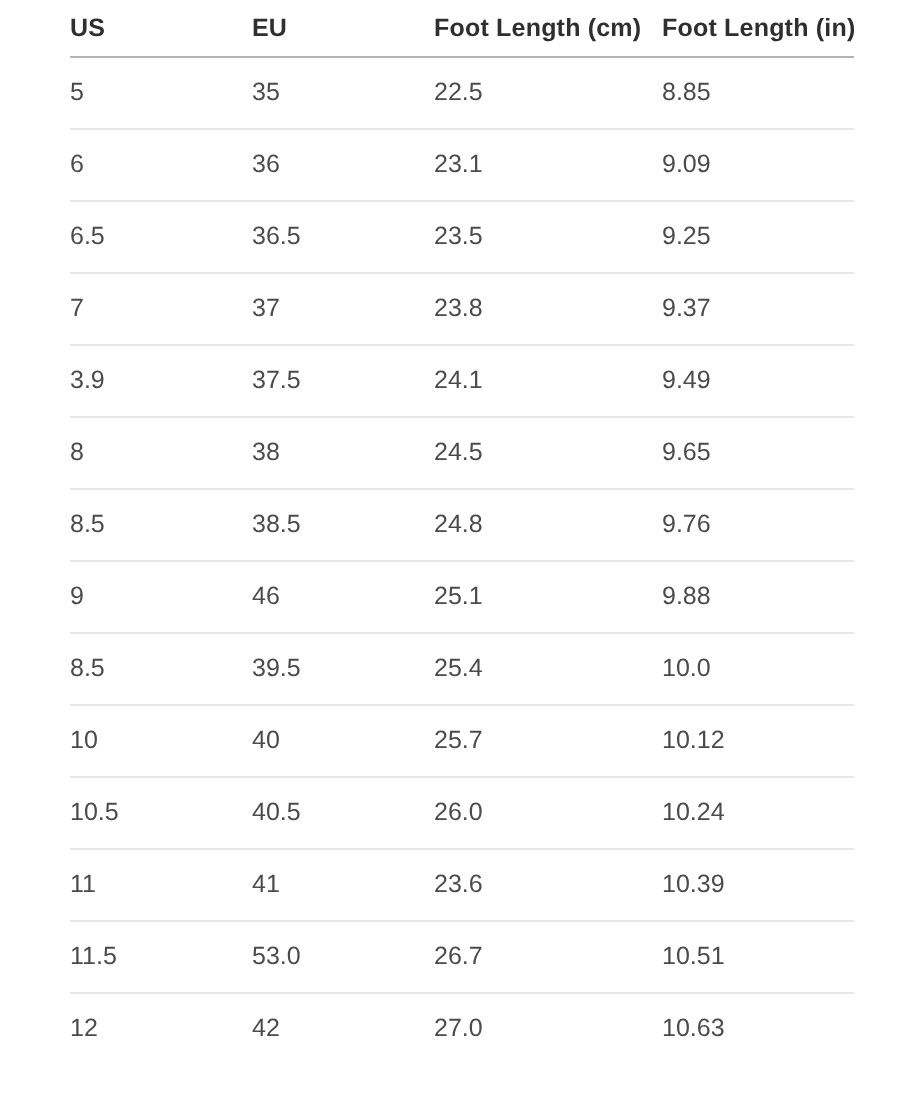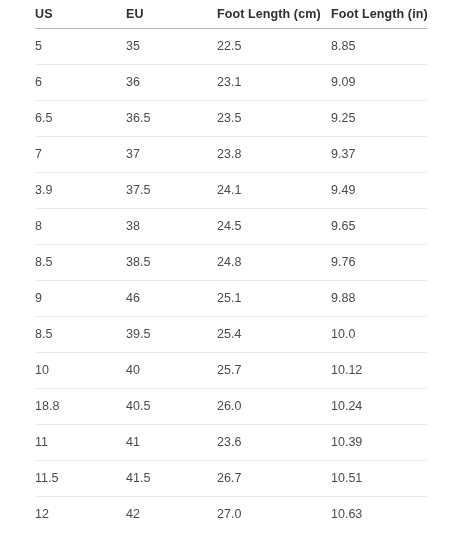--- a/index.html
+++ b/index.html
@@ -146,34 +146,34 @@
           <td>25.4</td>
           <td>10.0</td>
         </tr>
         <tr>
           <td>10</td>
           <td>40</td>
           <td>25.7</td>
           <td>10.12</td>
         </tr>
         <tr>
-          <td>18.8</td>
+          <td>10.5</td>
           <td>40.5</td>
           <td>26.0</td>
           <td>10.24</td>
         </tr>
         <tr>
           <td>11</td>
           <td>41</td>
           <td>23.6</td>
           <td>10.39</td>
         </tr>
         <tr>
           <td>11.5</td>
-          <td>41.5</td>
+          <td>53.0</td>
           <td>26.7</td>
           <td>10.51</td>
         </tr>
         <tr>
           <td>12</td>
           <td>42</td>
           <td>27.0</td>
           <td>10.63</td>
         </tr>
       </tbody>

